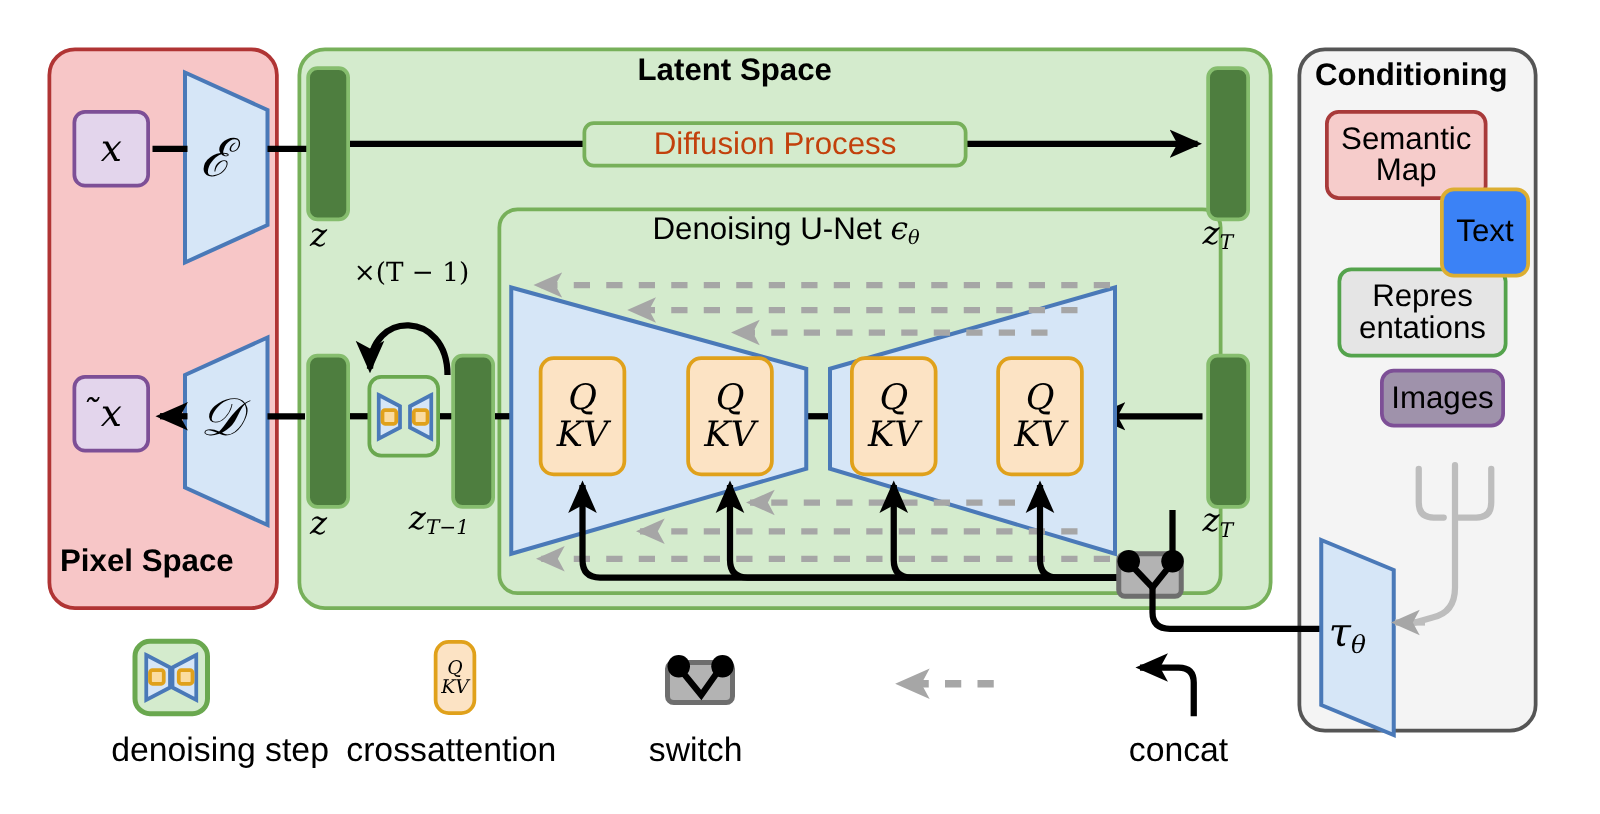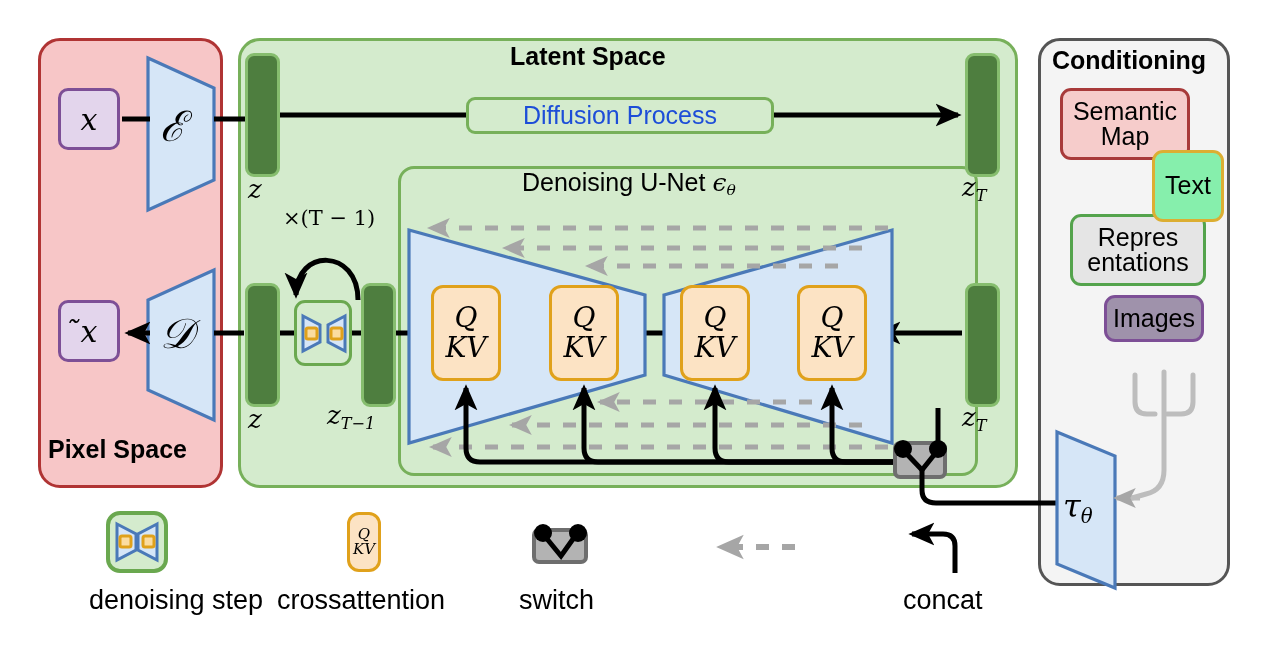--- a/index.html
+++ b/index.html
@@ -59,21 +59,21 @@
   .zbar-zT1{left:965px;top:53px;width:29px;height:118px;}
   .zbar-z2{left:245px;top:283px;width:29px;height:118px;}
   .zbar-zm{left:361px;top:283px;width:29px;height:118px;}
   .zbar-zT2{left:965px;top:283px;width:29px;height:118px;}
 
   
   .diff-pill{
     position:absolute;left:466px;top:97px;width:308px;height:37px;
     box-sizing:border-box;background:#d4ebcd;border:3px solid #77b05a;
     border-radius:9px;display:flex;align-items:center;justify-content:center;
-    font-size:25px;color:#1d4ed8;
+    font-size:25px;color:#c2410c;
   }
 
   
   .qkv{
     position:absolute;box-sizing:border-box;width:70px;height:96px;
     background:#fce3c4;border:3px solid #e0a11b;border-radius:12px;
     display:flex;flex-direction:column;align-items:center;justify-content:center;
     color:#000;line-height:1.0;
   }
   .qkv .q{font-size:28px;}
@@ -88,21 +88,21 @@
   
   .legend-lbl{font-size:27px;color:#000;}
 
   
   .ctag{
     position:absolute;box-sizing:border-box;border-radius:11px;
     display:flex;align-items:center;justify-content:center;text-align:center;
     font-size:25px;color:#000;line-height:1.02;padding:1px 4px;
   }
   .ctag-sem{left:1060px;top:88px;width:130px;height:72px;background:#f6cccb;border:3px solid #a83a3a;}
-  .ctag-txt{left:1152px;top:150px;width:72px;height:72px;background:#86efac;border:3px solid #dcae32;z-index:3;}
+  .ctag-txt{left:1152px;top:150px;width:72px;height:72px;background:#3b82f6;border:3px solid #dcae32;z-index:3;}
   .ctag-rep{left:1070px;top:214px;width:136px;height:72px;background:#e5e5e5;border:3px solid #54a34c;z-index:2;}
   .ctag-img{left:1104px;top:295px;width:100px;height:47px;background:#9f92ab;border:3px solid #7d4f96;z-index:4;}
 
   .sub{font-size:0.62em;vertical-align:-0.28em;}
 </style>
 </head>
 <body>
 
 <div id="stage">
 

